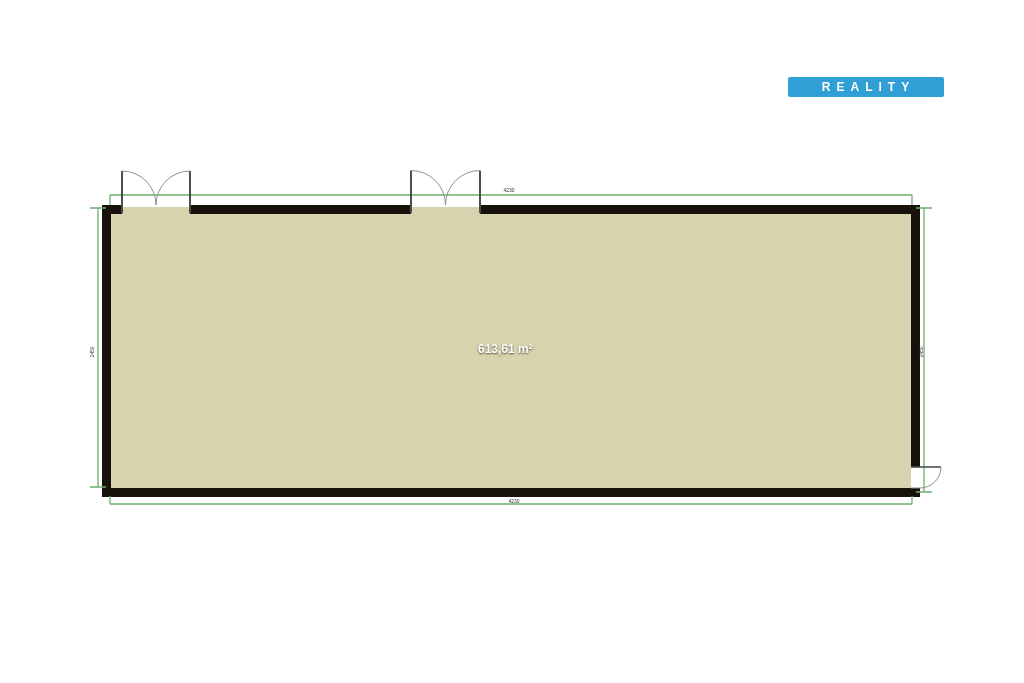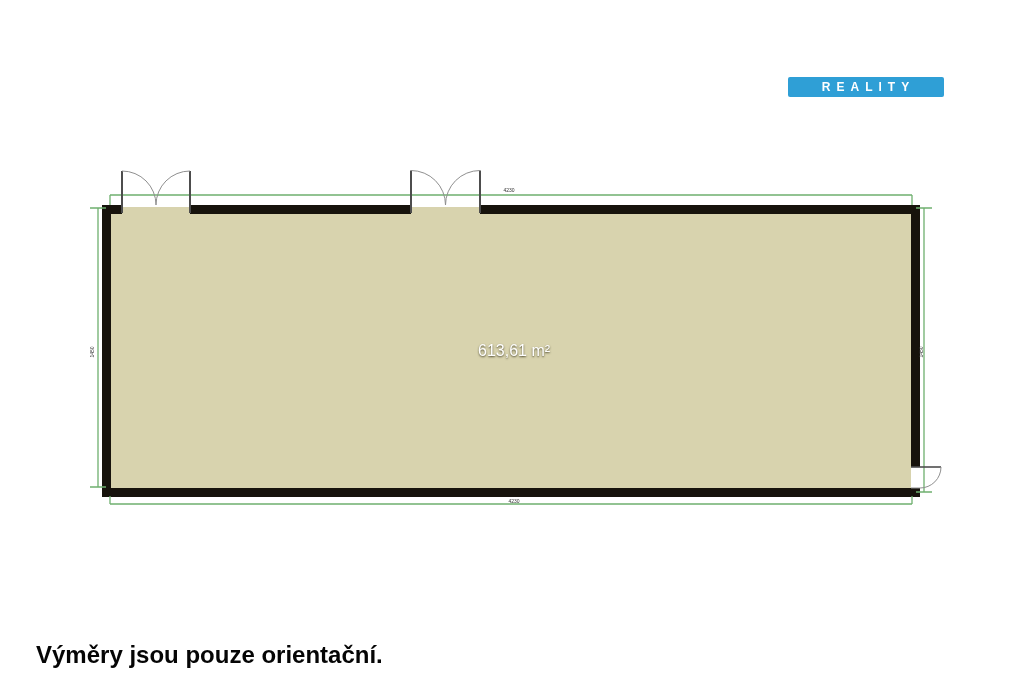--- a/index.html
+++ b/index.html
@@ -34,21 +34,21 @@
     border-top:2px solid #ffffff;box-sizing:border-box;
   }
   .gap-a{left:122px;width:68px;}
   .gap-b{left:411px;width:69px;}
   .door-gap-right{
     position:absolute;left:911px;top:467px;width:9px;height:21px;background:#ffffff;
   }
   .overlay{position:absolute;left:0;top:0;pointer-events:none;}
   .area-label{
     position:absolute;left:478px;top:342px;width:90px;
-    color:#ffffff;font-size:16px;font-weight:400;
+    color:#ffffff;font-size:12px;font-weight:700;
     text-shadow:0 1px 2px rgba(70,65,40,.95);
   }
   
   .footer-note{
     position:absolute;left:36px;top:641px;
     font-size:24px;font-weight:700;color:#050505;letter-spacing:0px;
   }
 </style>
 </head>
 <body>
@@ -94,15 +94,14 @@
 
     <g fill="none">
       <path d="M911,467 H941" stroke="#4d4d4d" stroke-width="1.6"></path>
       <path d="M911,488 H920" stroke="#8f8f8f" stroke-width="1"></path>
       <path d="M941,467 A21,21 0 0 1 920,488" stroke="#8f8f8f" stroke-width="1"></path>
     </g>
   </svg>
 
   <div class="area-label">613,61 m²</div>
 
-  <div class="footer-note">Výměry jsou pouze orientační.</div>
 
 </div>
 
 </body></html>

